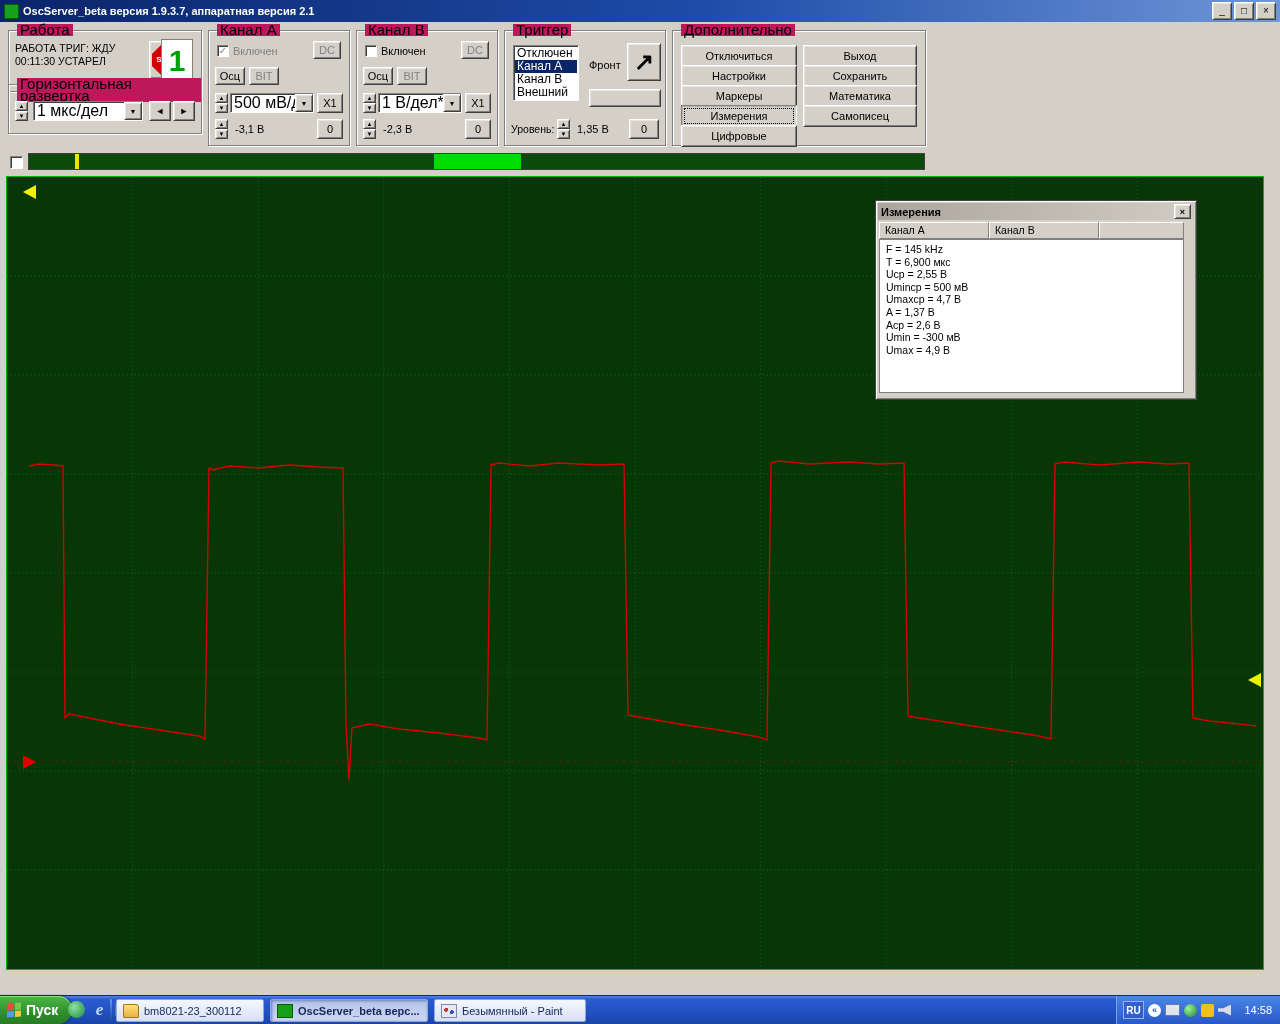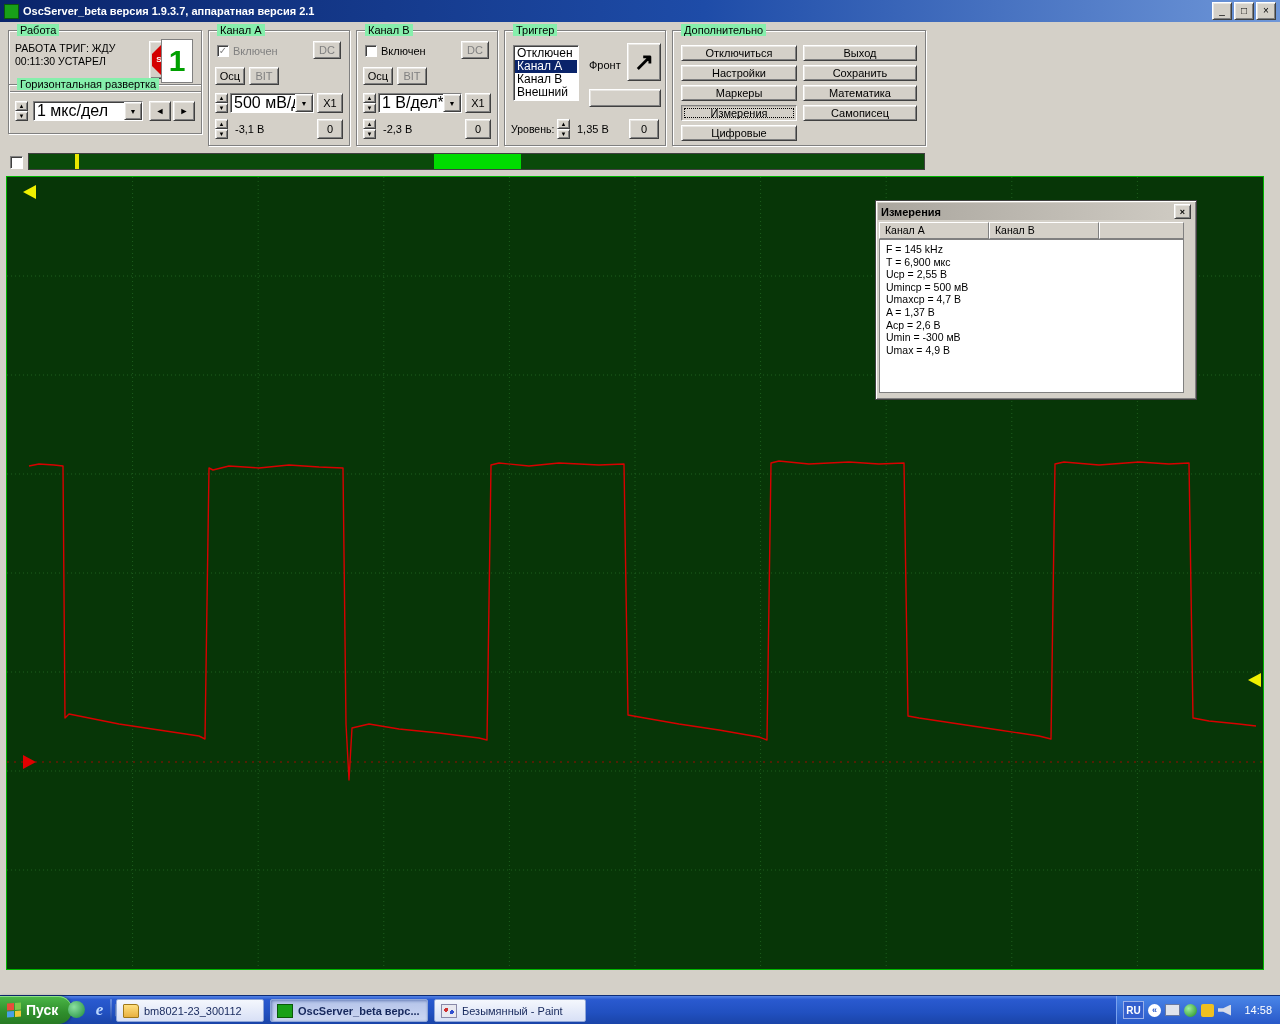--- a/index.html
+++ b/index.html
@@ -16,21 +16,21 @@
   .winbtn{width:18px;height:16px;display:flex;align-items:center;justify-content:center;
     font-size:10px;line-height:1;color:#000;}
   .raised{background:#d4d0c8;border:1px solid;border-color:#fff #404040 #404040 #fff;
     box-shadow:inset 1px 1px 0 #e8e6e2,inset -1px -1px 0 #808080;}
   .sunken{border:1px solid;border-color:#808080 #fff #fff #808080;box-shadow:inset 1px 1px 0 #404040;}
   .pressed{background:#d4d0c8;border:1px solid;border-color:#808080 #fff #fff #808080;
     box-shadow:inset 1px 1px 0 #b8b4ac;}
 
   
   .group{position:absolute;border:1px solid #808080;box-shadow:1px 1px 0 #fff,inset 1px 1px 0 #fff;}
-  .group-label{position:absolute;top:-7px;left:8px;background:#86efac;padding:0 3px;font-size:11px;line-height:12px;}
+  .group-label{position:absolute;top:-7px;left:8px;background:#be185d;padding:0 3px;font-size:15px;line-height:12px;}
   .g-work{left:8px;top:30px;width:192px;height:60px;}
   .g-sweep{left:8px;top:84px;width:192px;height:48px;}
   .g-cha{left:208px;top:30px;width:140px;height:114px;}
   .g-chb{left:356px;top:30px;width:140px;height:114px;}
   .g-trig{left:504px;top:30px;width:160px;height:114px;}
   .g-extra{left:672px;top:30px;width:252px;height:114px;}
 
   .btn{position:absolute;display:flex;align-items:center;justify-content:center;
     font-size:11px;line-height:1;cursor:default;box-sizing:border-box;}
   .disabled{color:#808080;}
@@ -81,21 +81,21 @@
   .trig-item.selected{background:#0a246a;color:#fff;}
   .trig-front{position:absolute;left:84px;top:28px;font-size:11px;}
   .trig-edge{left:122px;top:12px;width:34px;height:38px;font-size:24px;font-weight:bold;}
   .trig-blank{left:84px;top:58px;width:72px;height:18px;}
   .trig-level-label{position:absolute;left:6px;top:92px;font-size:10.5px;}
   .trig-spin{left:52px;top:88px;}
   .trig-level-value{position:absolute;left:72px;top:92px;font-size:11px;}
   .trig-zero{left:124px;top:88px;width:30px;height:20px;}
 
   
-  .xbtn{width:116px;height:16px;}
+  .xbtn{width:116px;height:22px;}
   .xL{left:8px;} .xR{left:130px;width:114px;}
   .x0{top:14px;} .x1r{top:34px;} .x2r{top:54px;} .x3r{top:74px;} .x4r{top:94px;}
   .active-tool{outline:1px dotted #000;outline-offset:-4px;}
 
   
   .pos-check{position:absolute;left:10px;top:156px;width:13px;height:13px;background:#fff;box-sizing:border-box;}
   .posbar{position:absolute;left:28px;top:153px;width:897px;height:17px;background:var(--pos-track,#0a4a0a);
     border:1px solid #404040;box-sizing:border-box;overflow:hidden;}
   .posbar-window{position:absolute;top:0;height:100%;background:var(--pos-window,#00dc00);}
   .posbar-tick{position:absolute;top:0;height:100%;width:4px;background:var(--pos-marker,#e8e800);}

